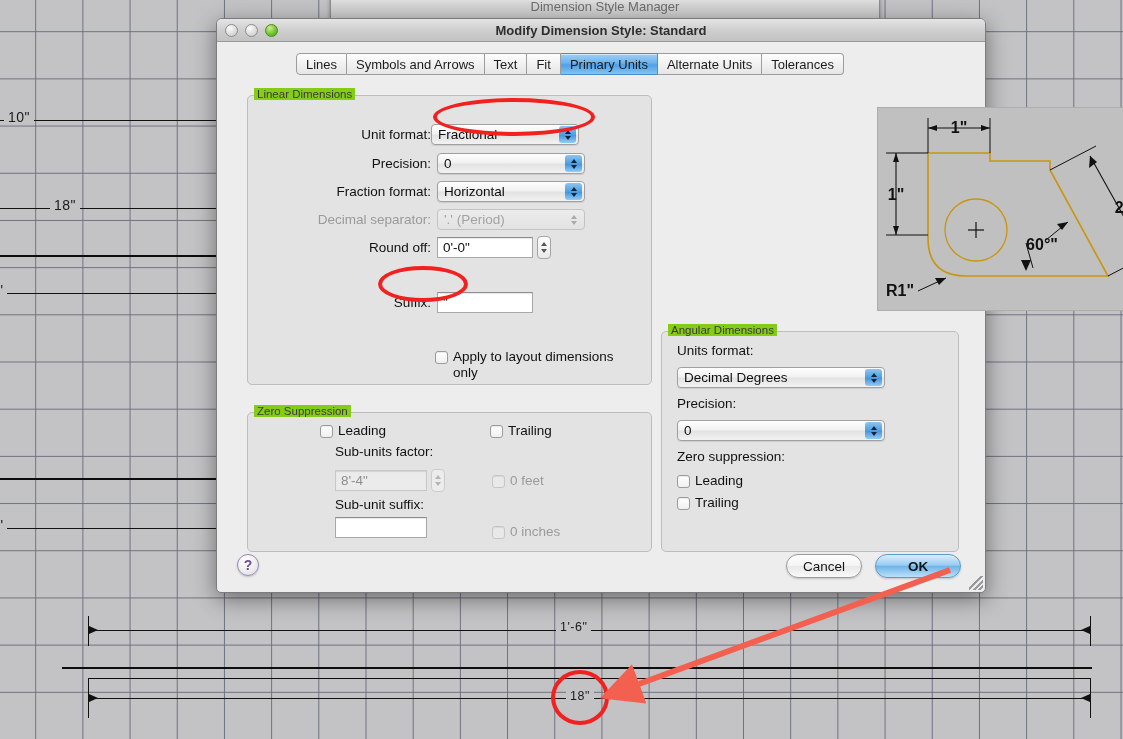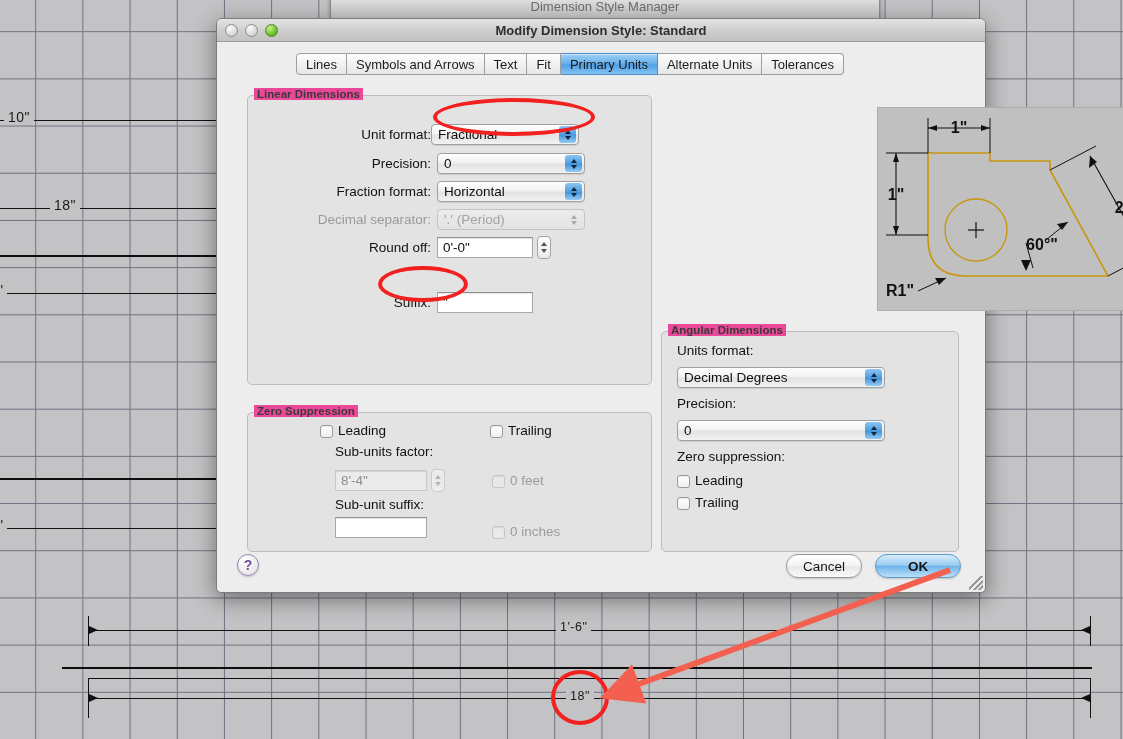--- a/index.html
+++ b/index.html
@@ -154,25 +154,24 @@
   .group {
     position: absolute;
     border: 1px solid #bdbdbd;
     border-radius: 5px;
     background: #e3e3e3;
   }
   .group-title {
     position: absolute;
     font-size: 11.5px;
     color: #3a3a3a;
-    background: #ec4899;
+    background: #84cc16;
     padding: 0 3px;
     left: 6px;
     top: -8px;
-    font-weight: bold;
   }
 
   
   .frow { position: absolute; display: flex; align-items: center; }
   .flabel {
     font-size: 13.5px;
     color: #111;
     text-align: right;
     white-space: nowrap;
   }
@@ -428,20 +427,24 @@
 
 
   <div class="frow" style="left:30px;top:273px;width:340px;">
     <div class="flabel" style="width:184px;">Suffix:</div>
     <div class="tfield" style="width:96px;margin-left:6px;">
       <span>"</span>
     </div>
   </div>
 
 
+  <div class="cbrow" style="left:218px;top:330px;width:200px;">
+    <div class="cbox"></div>
+    <div class="cblabel">Apply to layout dimensions only</div>
+  </div>
 
   <div class="group" style="left:30px;top:393px;width:405px;height:140px;">
     <div class="group-title">Zero Suppression</div>
   </div>
 
   <div class="cbrow" style="left:103px;top:404px;">
     <div class="cbox"></div>
     <div class="cblabel">Leading</div>
   </div>
   <div class="cbrow" style="left:273px;top:404px;">

